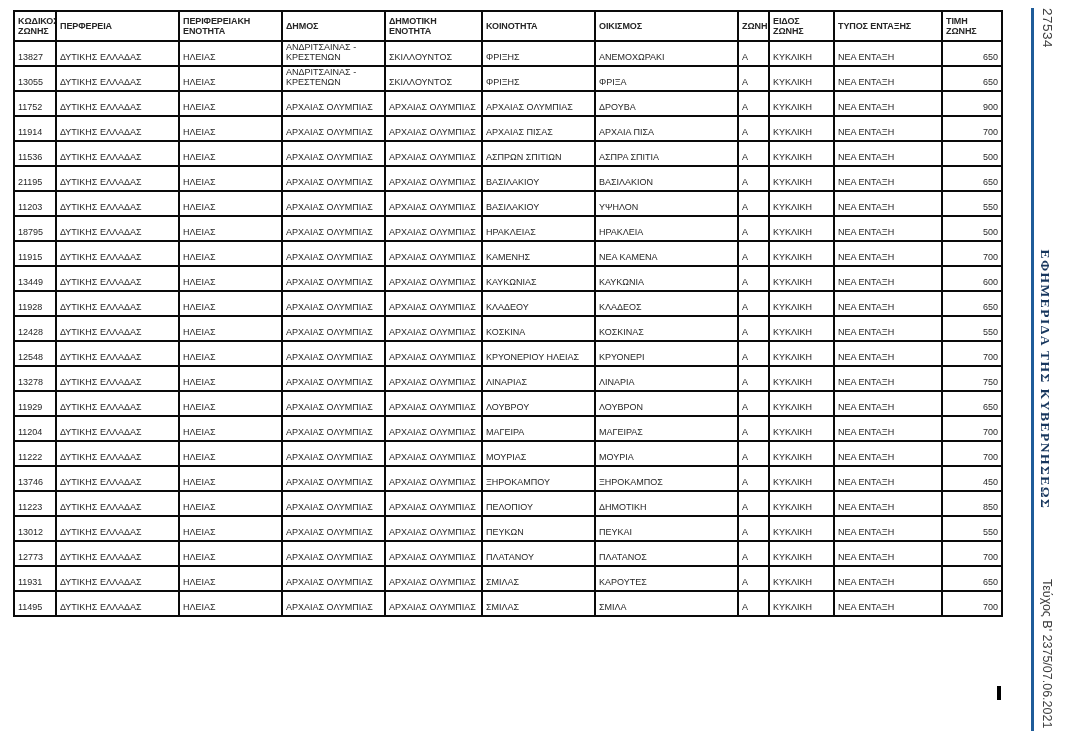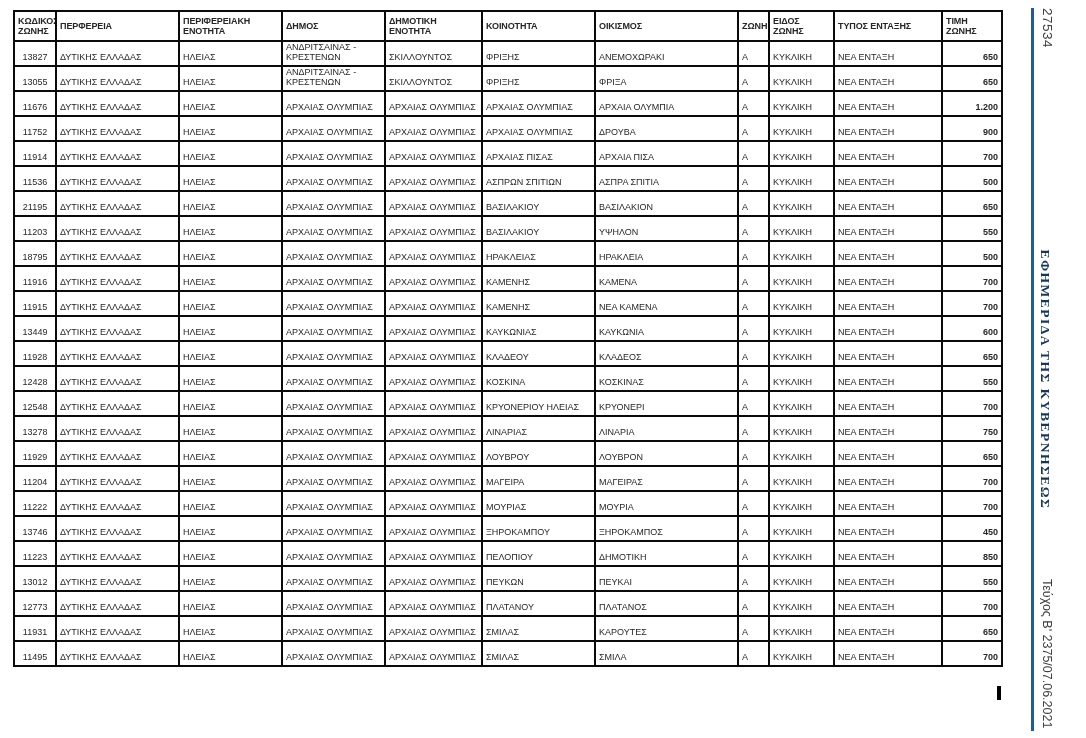--- a/index.html
+++ b/index.html
@@ -38,22 +38,22 @@
     height: 30px;
   }
   table.zone-table td {
     font-size: 9px;
     vertical-align: bottom;
     padding: 1px 3px 2px 3px;
     line-height: 1.1;
     height: 25px;
     white-space: normal;
   }
-  table.zone-table td.col0  { text-align: center; }
-  table.zone-table td.col10 { text-align: right; font-weight: bold; }
+  table.zone-table td.col0  { text-align: left; }
+  table.zone-table td.col10 { text-align: right; }
   
   .w0  { width: 42px; }
   .w1  { width: 123px; }
   .w2  { width: 103px; }
   .w3  { width: 103px; }
   .w4  { width: 97px; }
   .w5  { width: 113px; }
   .w6  { width: 143px; }
   .w7  { width: 31px; }
   .w8  { width: 65px; }
@@ -161,33 +161,20 @@
             <td class="col3">ΑΝΔΡΙΤΣΑΙΝΑΣ - ΚΡΕΣΤΕΝΩΝ</td>
             <td class="col4">ΣΚΙΛΛΟΥΝΤΟΣ</td>
             <td class="col5">ΦΡΙΞΗΣ</td>
             <td class="col6">ΦΡΙΞΑ</td>
             <td class="col7">Α</td>
             <td class="col8">ΚΥΚΛΙΚΗ</td>
             <td class="col9">ΝΕΑ ΕΝΤΑΞΗ</td>
             <td class="col10">650</td>
           </tr>
           <tr>
-            <td class="col0">11676</td>
-            <td class="col1">ΔΥΤΙΚΗΣ ΕΛΛΑΔΑΣ</td>
-            <td class="col2">ΗΛΕΙΑΣ</td>
-            <td class="col3">ΑΡΧΑΙΑΣ ΟΛΥΜΠΙΑΣ</td>
-            <td class="col4">ΑΡΧΑΙΑΣ ΟΛΥΜΠΙΑΣ</td>
-            <td class="col5">ΑΡΧΑΙΑΣ ΟΛΥΜΠΙΑΣ</td>
-            <td class="col6">ΑΡΧΑΙΑ ΟΛΥΜΠΙΑ</td>
-            <td class="col7">Α</td>
-            <td class="col8">ΚΥΚΛΙΚΗ</td>
-            <td class="col9">ΝΕΑ ΕΝΤΑΞΗ</td>
-            <td class="col10">1.200</td>
-          </tr>
-          <tr>
             <td class="col0">11752</td>
             <td class="col1">ΔΥΤΙΚΗΣ ΕΛΛΑΔΑΣ</td>
             <td class="col2">ΗΛΕΙΑΣ</td>
             <td class="col3">ΑΡΧΑΙΑΣ ΟΛΥΜΠΙΑΣ</td>
             <td class="col4">ΑΡΧΑΙΑΣ ΟΛΥΜΠΙΑΣ</td>
             <td class="col5">ΑΡΧΑΙΑΣ ΟΛΥΜΠΙΑΣ</td>
             <td class="col6">ΔΡΟΥΒΑ</td>
             <td class="col7">Α</td>
             <td class="col8">ΚΥΚΛΙΚΗ</td>
             <td class="col9">ΝΕΑ ΕΝΤΑΞΗ</td>
@@ -250,33 +237,20 @@
             <td class="col1">ΔΥΤΙΚΗΣ ΕΛΛΑΔΑΣ</td>
             <td class="col2">ΗΛΕΙΑΣ</td>
             <td class="col3">ΑΡΧΑΙΑΣ ΟΛΥΜΠΙΑΣ</td>
             <td class="col4">ΑΡΧΑΙΑΣ ΟΛΥΜΠΙΑΣ</td>
             <td class="col5">ΗΡΑΚΛΕΙΑΣ</td>
             <td class="col6">ΗΡΑΚΛΕΙΑ</td>
             <td class="col7">Α</td>
             <td class="col8">ΚΥΚΛΙΚΗ</td>
             <td class="col9">ΝΕΑ ΕΝΤΑΞΗ</td>
             <td class="col10">500</td>
-          </tr>
-          <tr>
-            <td class="col0">11916</td>
-            <td class="col1">ΔΥΤΙΚΗΣ ΕΛΛΑΔΑΣ</td>
-            <td class="col2">ΗΛΕΙΑΣ</td>
-            <td class="col3">ΑΡΧΑΙΑΣ ΟΛΥΜΠΙΑΣ</td>
-            <td class="col4">ΑΡΧΑΙΑΣ ΟΛΥΜΠΙΑΣ</td>
-            <td class="col5">ΚΑΜΕΝΗΣ</td>
-            <td class="col6">ΚΑΜΕΝΑ</td>
-            <td class="col7">Α</td>
-            <td class="col8">ΚΥΚΛΙΚΗ</td>
-            <td class="col9">ΝΕΑ ΕΝΤΑΞΗ</td>
-            <td class="col10">700</td>
           </tr>
           <tr>
             <td class="col0">11915</td>
             <td class="col1">ΔΥΤΙΚΗΣ ΕΛΛΑΔΑΣ</td>
             <td class="col2">ΗΛΕΙΑΣ</td>
             <td class="col3">ΑΡΧΑΙΑΣ ΟΛΥΜΠΙΑΣ</td>
             <td class="col4">ΑΡΧΑΙΑΣ ΟΛΥΜΠΙΑΣ</td>
             <td class="col5">ΚΑΜΕΝΗΣ</td>
             <td class="col6">ΝΕΑ ΚΑΜΕΝΑ</td>
             <td class="col7">Α</td>

